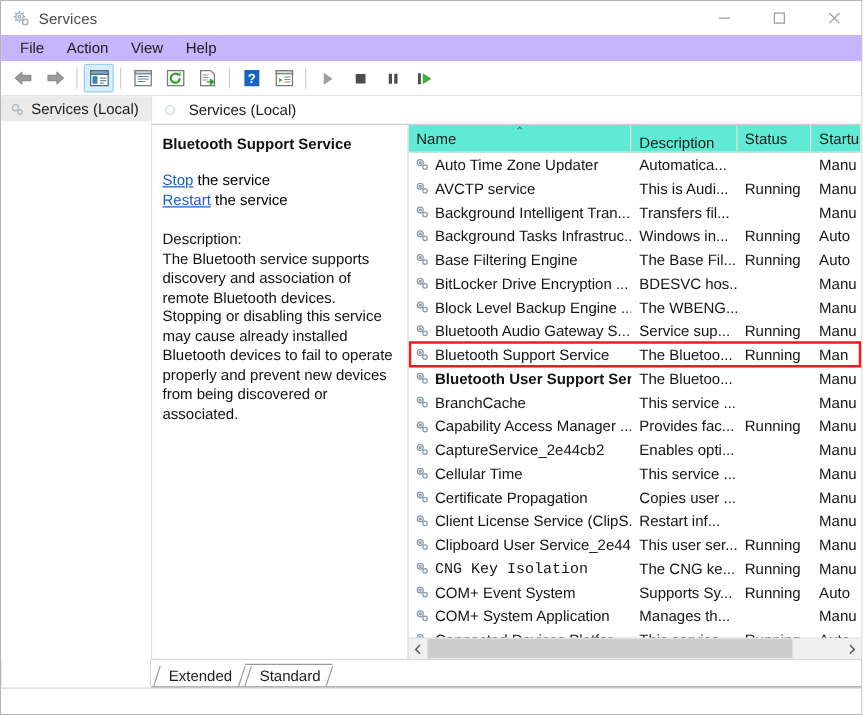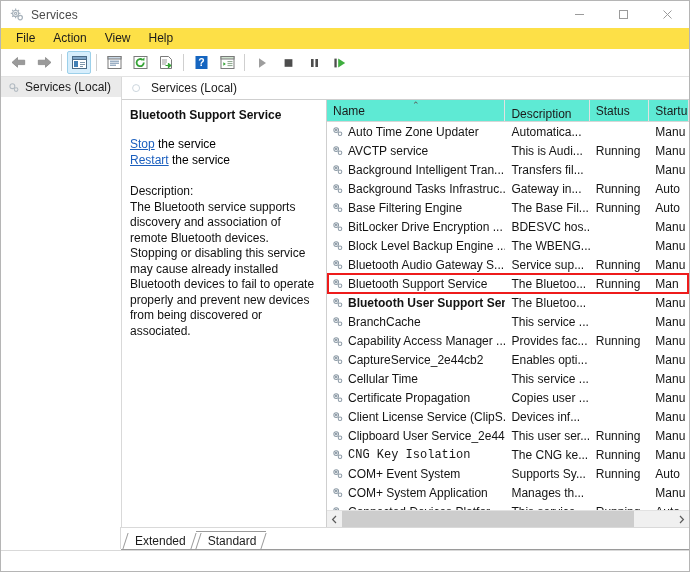--- a/index.html
+++ b/index.html
@@ -62,21 +62,21 @@
     align-items: center;
     justify-content: center;
     color: #8d8d8d;
   }
   .wc svg { display:block; }
 
   
   .menubar {
     height: 21px;
     min-height: 21px;
-    background: #fde047;
+    background: #c4b5fd;
     display: flex;
     align-items: center;
     padding-left: 6px;
   }
   .menuitem {
     font-size: 12px;
     color: #1b1b1b;
     padding: 2px 9px;
     line-height: 15px;
   }
@@ -623,21 +623,21 @@
                       <g fill="none" stroke="#8c9aa6" stroke-width="1.25">
                         <circle cx="6.4" cy="6.2" r="2.9"></circle>
                         <circle cx="6.4" cy="6.2" r="1"></circle>
                         <circle cx="11.1" cy="10.7" r="2.2"></circle>
                       </g>
                     </svg>
                   </span>
                   <span>Background Tasks Infrastruc...</span>
                 </div>
                 <div class="cell description" style="width: 85px;">
-                  <span>Gateway in...</span>
+                  <span>Windows in...</span>
                 </div>
                 <div class="cell status" style="width: 60px;">
                   <span>Running</span>
                 </div>
                 <div class="cell startup" style="width: 40px;">
                   <span>Auto</span>
                 </div>
               </div>
               <div class="row">
                 <div class="cell name" style="width: 180px;">
@@ -899,21 +899,21 @@
                       <g fill="none" stroke="#8c9aa6" stroke-width="1.25">
                         <circle cx="6.4" cy="6.2" r="2.9"></circle>
                         <circle cx="6.4" cy="6.2" r="1"></circle>
                         <circle cx="11.1" cy="10.7" r="2.2"></circle>
                       </g>
                     </svg>
                   </span>
                   <span>Client License Service (ClipS...</span>
                 </div>
                 <div class="cell description" style="width: 85px;">
-                  <span>Devices inf...</span>
+                  <span>Restart inf...</span>
                 </div>
                 <div class="cell status" style="width: 60px;">
                   <span></span>
                 </div>
                 <div class="cell startup" style="width: 40px;">
                   <span>Manu</span>
                 </div>
               </div>
               <div class="row">
                 <div class="cell name" style="width: 180px;">

